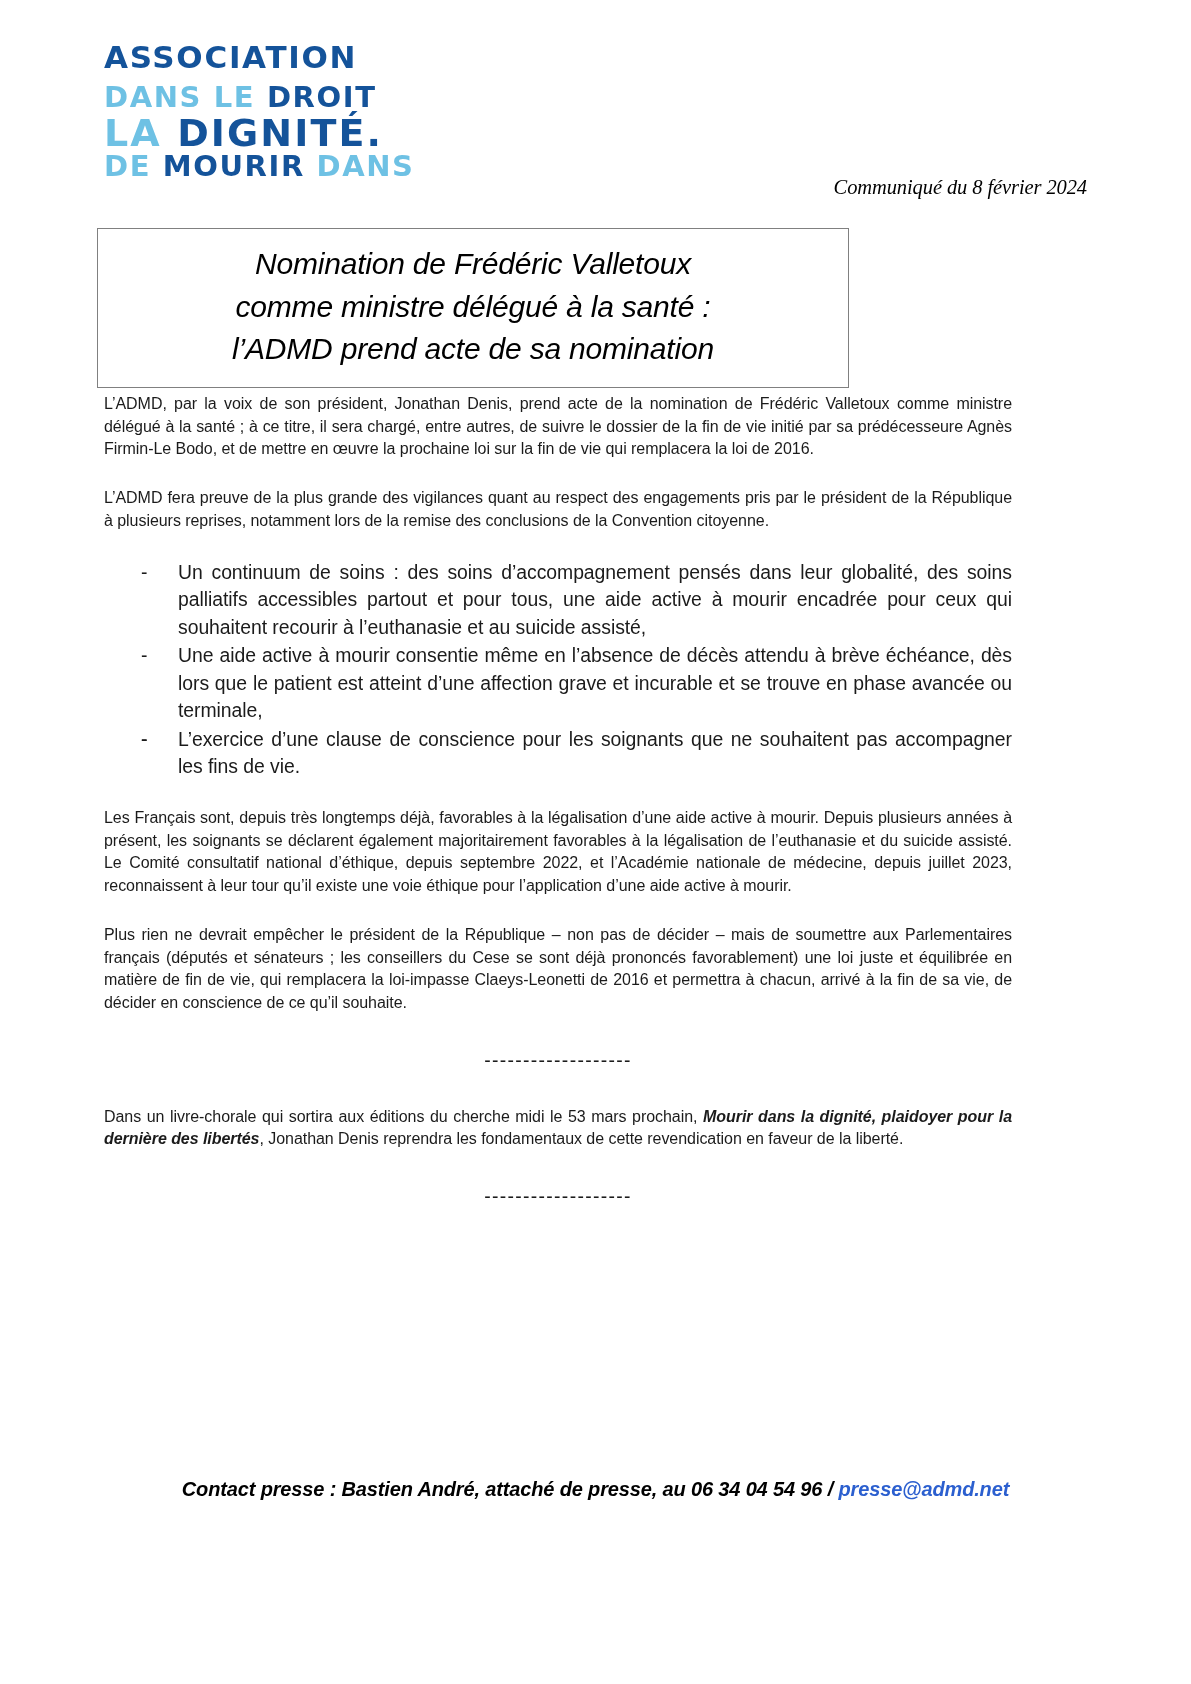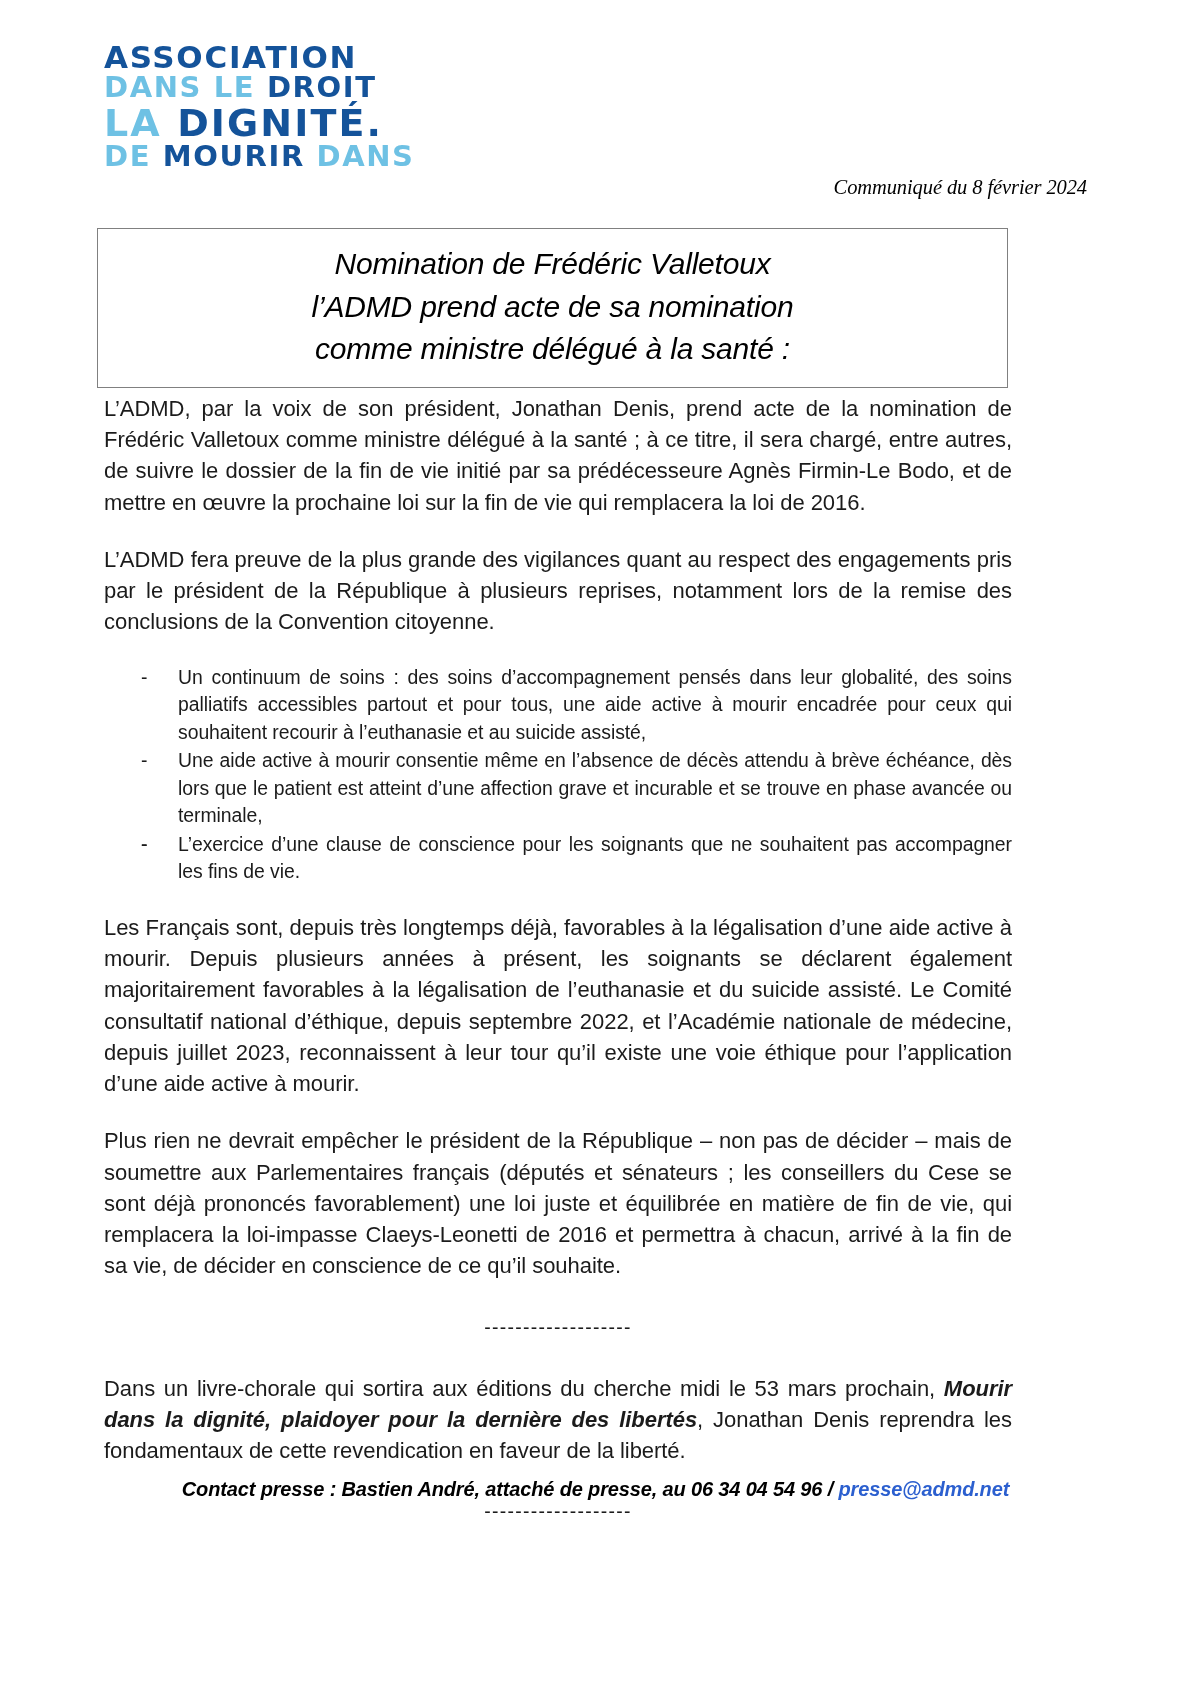--- a/index.html
+++ b/index.html
@@ -29,21 +29,21 @@
     top: 42px;
     width: 330px;
   }
   .logo-line {
     font-family: "DejaVu Sans", sans-serif;
     font-weight: 700;
     letter-spacing: 0.055em;
     line-height: 1.0;
     white-space: nowrap;
   }
-  .logo-l1 { font-size: 31px; color: #14539a; margin-bottom: 0; }
+  .logo-l1 { font-size: 31px; color: #14539a; margin-bottom: 10px; }
   .logo-l2 { font-size: 29px; margin-bottom: 2px; }
   .logo-l3 { font-size: 29px; margin-bottom: 2px; }
   .logo-l4 { font-size: 38px; position: relative; }
   .c-dark  { color: #14539a; }
   .c-light { color: #6ec1e4; }
   .logo-highlight {
     position: absolute;
     left: 0;
     top: 152px;
     width: 312px;
@@ -63,21 +63,21 @@
     color: #000000;
     white-space: nowrap;
     letter-spacing: -0.1px;
   }
 
   
   .title-box {
     position: absolute;
     left: 97px;
     top: 228px;
-    width: 911px;
+    width: 752px;
     border: 1.6px solid #808080;
     box-sizing: border-box;
     padding: 14px 18px 16px 18px;
     text-align: center;
   }
   .title-line {
     font-size: 30px;
     font-style: italic;
     font-weight: 400;
     line-height: 1.42;
@@ -88,21 +88,21 @@
 
   
   .body-wrap {
     position: absolute;
     left: 104px;
     top: 393px;
     width: 908px;
   }
   p.para {
     margin: 0 0 26px 0;
-    font-size: 22px;
+    font-size: 16px;
     line-height: 1.42;
     text-align: justify;
     color: #1b1b1b;
     letter-spacing: -0.05px;
   }
   p.para.tight { margin-bottom: 4px; }
 
   ul.bullets {
     margin: 0 0 26px 0;
     padding: 0;
@@ -166,22 +166,22 @@
     <div class="logo-line logo-l1">ASSOCIATION</div>
     <div class="logo-line logo-l2"><span class="c-light">DANS LE </span><span class="c-dark">DROIT</span></div>
     <div class="logo-line logo-l4"><span class="c-light">LA </span><span class="c-dark">DIGNITÉ.</span></div>
     <div class="logo-line logo-l3"><span class="c-light">DE </span><span class="c-dark">MOURIR </span><span class="c-light">DANS</span></div>
   </div>
 
   <div class="comm-date">Communiqué du 8 février 2024</div>
 
   <div class="title-box">
     <div class="title-line">Nomination de Frédéric Valletoux</div>
+    <div class="title-line">comme ministre délégué à la santé :</div>
     <div class="title-line">l’ADMD prend acte de sa nomination</div>
-    <div class="title-line">comme ministre délégué à la santé :</div>
   </div>
 
   <div class="body-wrap">
 
     <p class="para">L’ADMD, par la voix de son président, Jonathan Denis, prend acte de la nomination de Frédéric Valletoux comme ministre délégué à la santé ; à ce titre, il sera chargé, entre autres, de suivre le dossier de la fin de vie initié par sa prédécesseure Agnès Firmin-Le Bodo, et de mettre en œuvre la prochaine loi sur la fin de vie qui remplacera la loi de 2016.</p>
 
     <p class="para">L’ADMD fera preuve de la plus grande des vigilances quant au respect des engagements pris par le président de la République à plusieurs reprises, notamment lors de la remise des conclusions de la Convention citoyenne.</p>
 
 
     <ul class="bullets">

